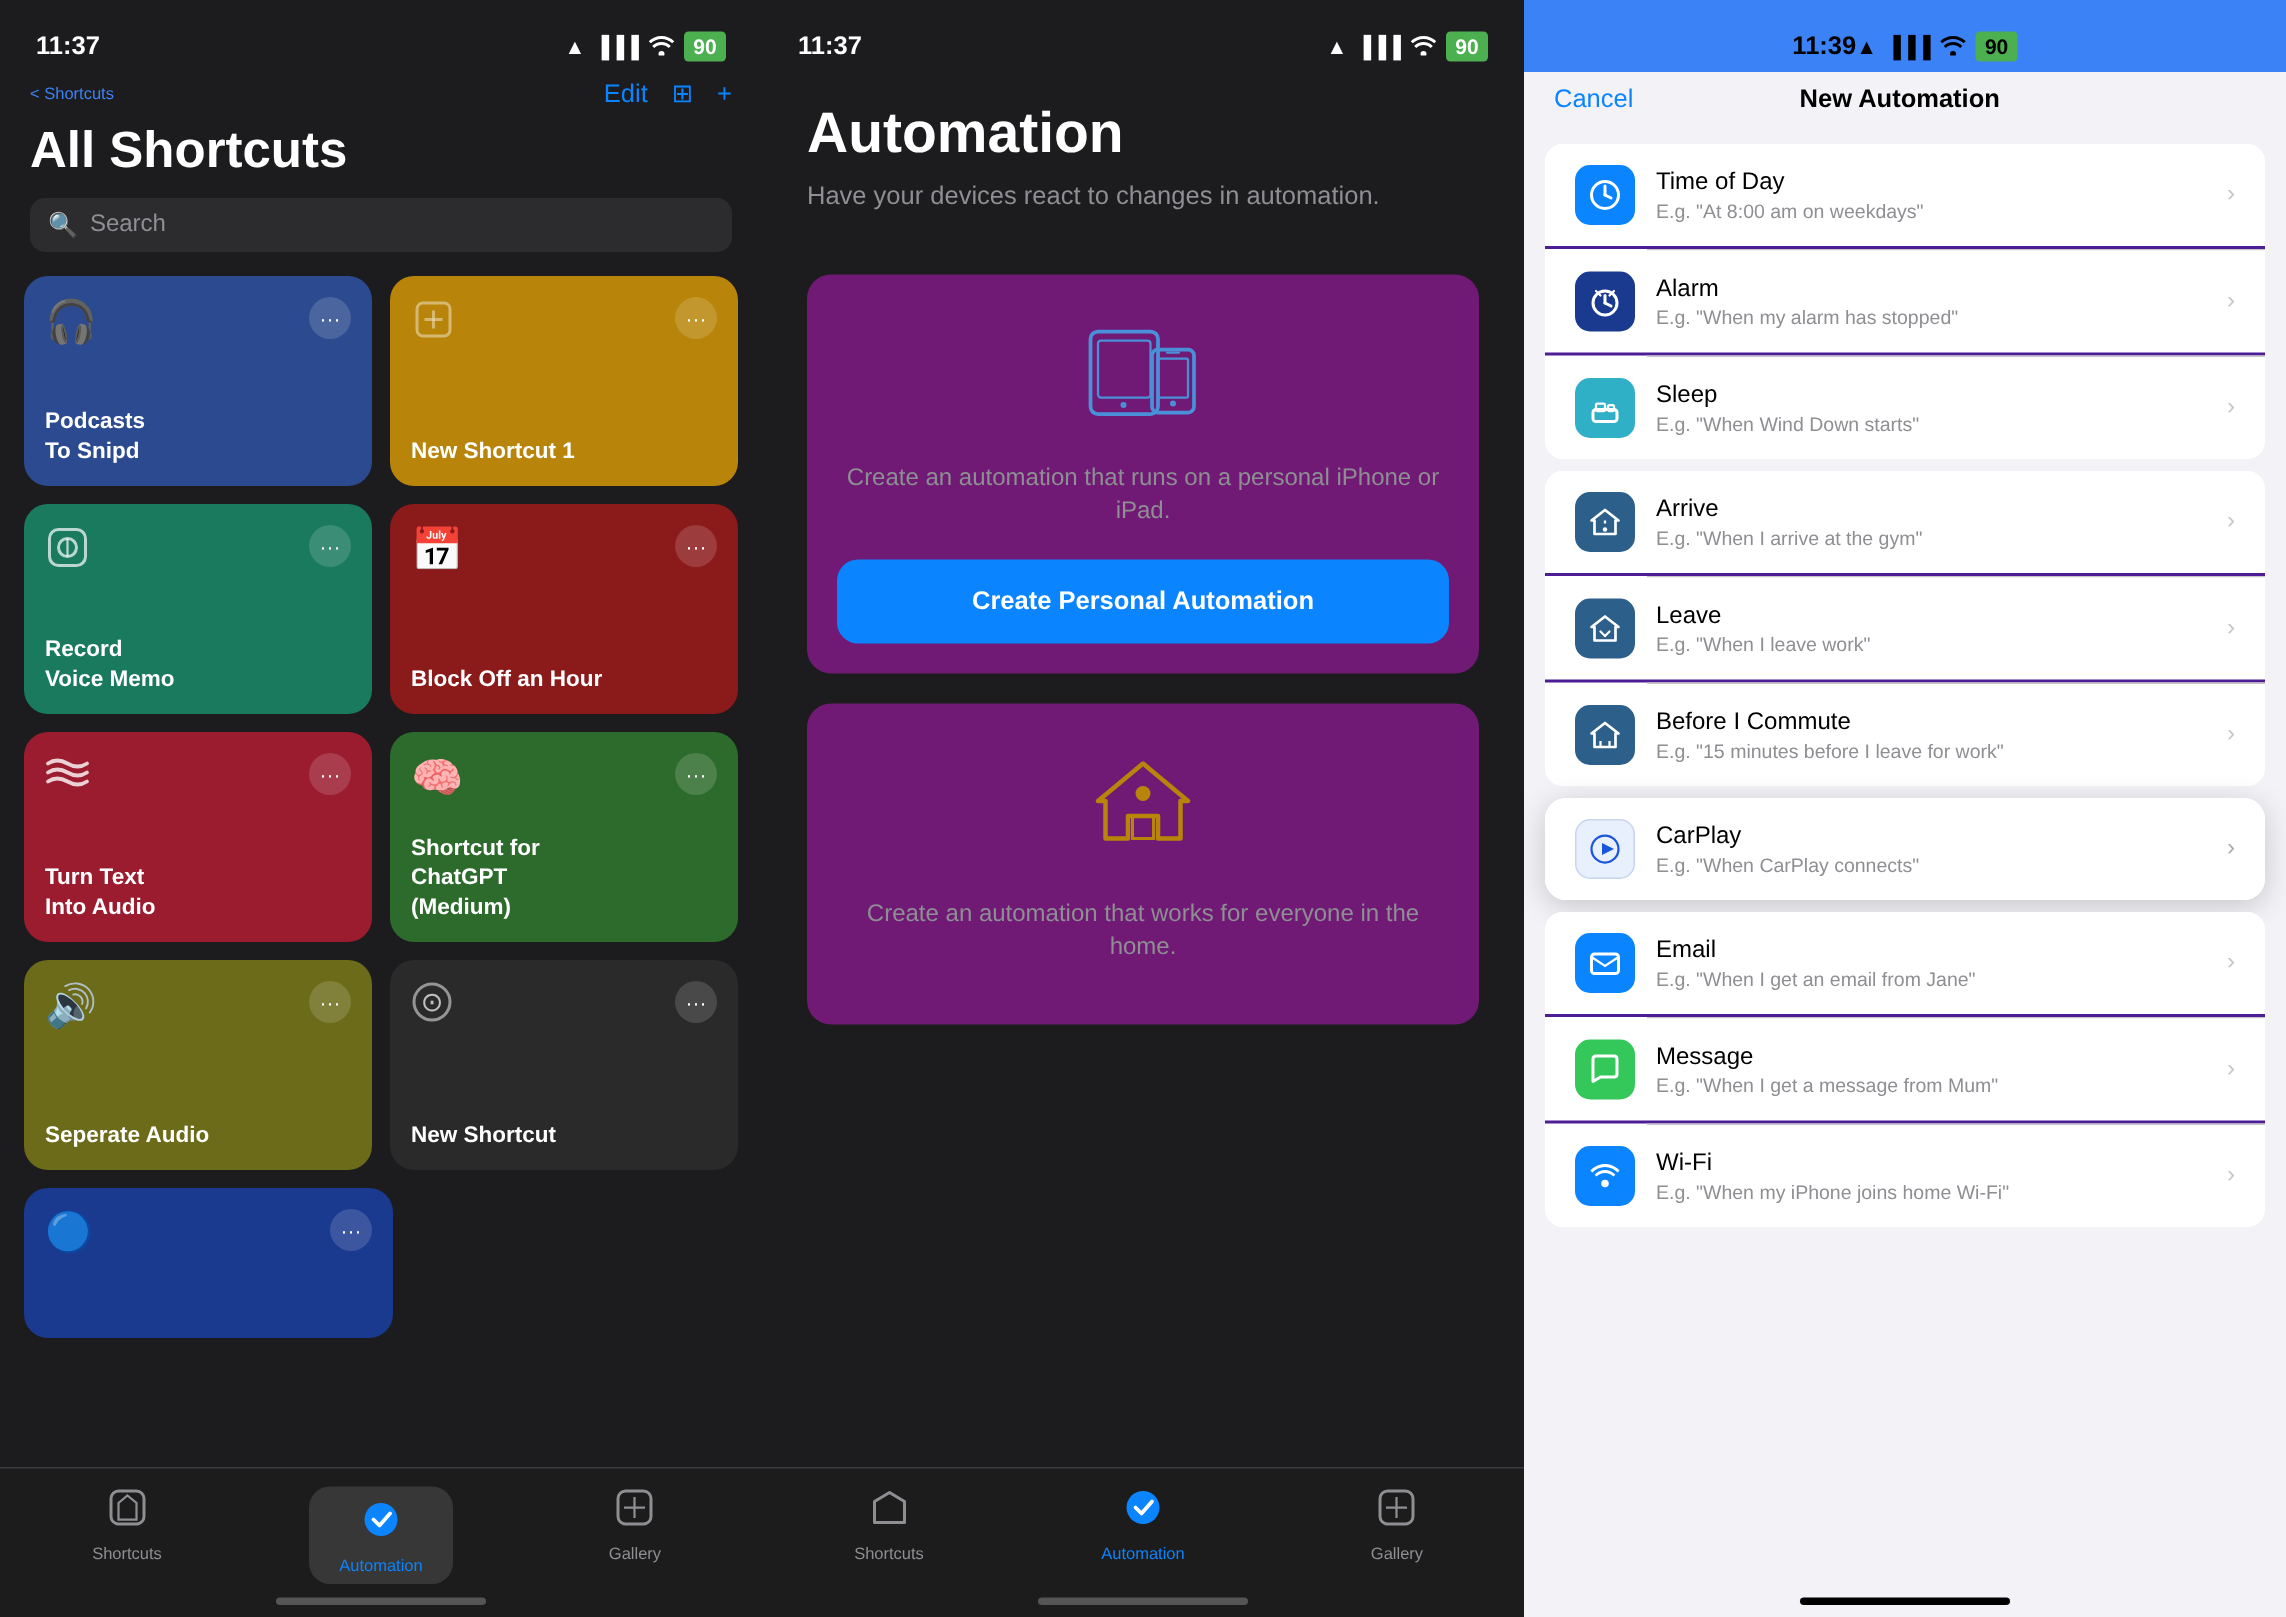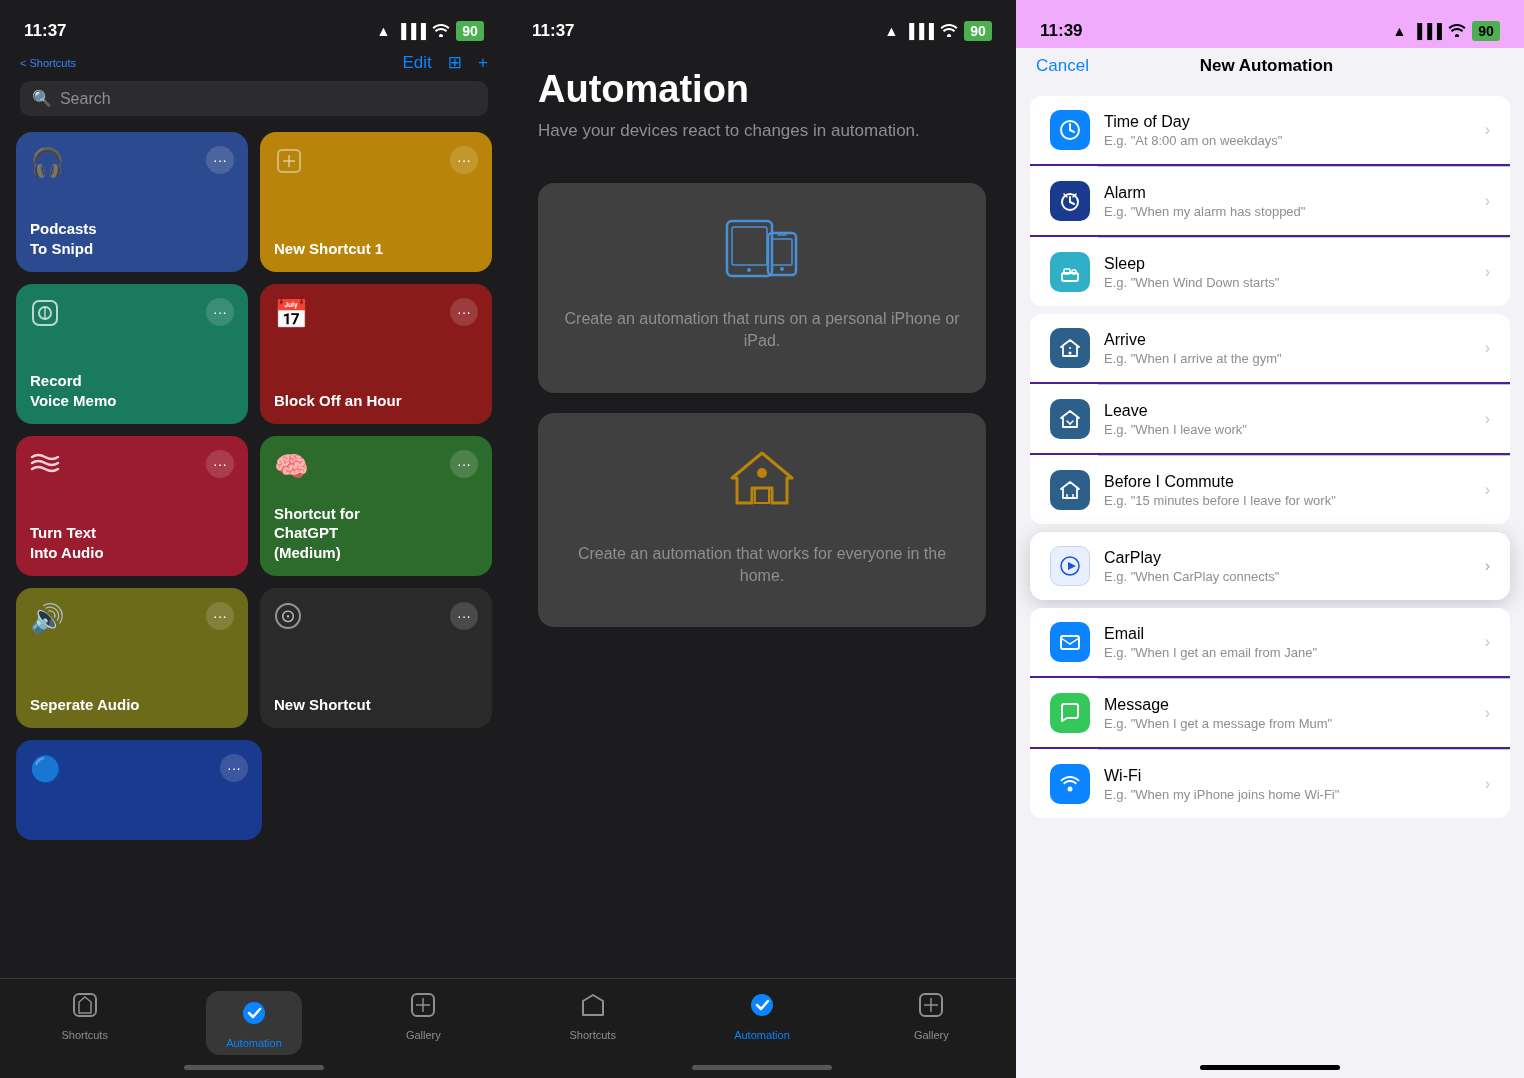--- a/index.html
+++ b/index.html
@@ -221,21 +221,21 @@
       margin-bottom: 8px;
     }
     .automation-subtitle {
       font-size: 17px;
       color: #8e8e93;
       line-height: 1.4;
       margin-bottom: 40px;
     }
 
     .automation-card {
-      background: #404040;
+      background: #701a75;
       border-radius: 16px;
       padding: 30px 20px 20px;
       margin-bottom: 20px;
       display: flex;
       flex-direction: column;
       align-items: center;
       text-align: center;
     }
     .automation-card .card-img {
       font-size: 60px;
@@ -268,21 +268,21 @@
       font-size: 17px;
       font-weight: 600;
       cursor: pointer;
     }
 
     
     .panel3 {
       background: #f2f2f7;
     }
 
-    .panel3 .status-bar { background: #f0abfc; }
+    .panel3 .status-bar { background: #3b82f6; justify-content: center; }
 
     .new-auto-nav {
       display: flex;
       justify-content: space-between;
       align-items: center;
       padding: 8px 20px 12px;
     }
     .new-auto-nav .cancel-btn {
       color: #0a84ff;
       font-size: 17px;
@@ -417,20 +417,21 @@
 
   <div class="nav-bar">
     <span class="nav-back">&lt; Shortcuts</span>
     <div class="nav-actions">
       <span>Edit</span>
       <span>⊞</span>
       <span>+</span>
     </div>
   </div>
 
+  <div class="page-title-large">All Shortcuts</div>
 
   <div class="search-bar">
     <span>🔍</span>
     <span style="color:#8e8e93">Search</span>
   </div>
 
   <div class="shortcuts-grid">
 
     <div class="shortcut-card bg-navy">
       <div class="card-top">
@@ -597,20 +598,21 @@
           <rect x="10" y="14" width="35" height="38" rx="2" fill="none" stroke="#4a90d9" stroke-width="1.5"></rect>
           <circle cx="27" cy="57" r="2" fill="#4a90d9"></circle>
 
           <rect x="46" y="20" width="28" height="42" rx="4" fill="none" stroke="#4a90d9" stroke-width="2.5"></rect>
           <rect x="50" y="26" width="20" height="26" rx="1" fill="none" stroke="#4a90d9" stroke-width="1.5"></rect>
           <circle cx="60" cy="56" r="2" fill="#4a90d9"></circle>
           <line x1="56" y1="22" x2="64" y2="22" stroke="#4a90d9" stroke-width="1.5" stroke-linecap="round"></line>
         </svg>
       </div>
       <div class="card-desc">Create an automation that runs on a personal iPhone or iPad.</div>
+      <button class="btn-create">Create Personal Automation</button>
     </div>
 
     <div class="automation-card">
       <div class="card-img">
         <svg width="70" height="70" viewBox="0 0 70 70">
           <polygon points="35,10 65,35 60,35 60,60 45,60 45,45 25,45 25,60 10,60 10,35 5,35" fill="none" stroke="#b8850a" stroke-width="3" stroke-linejoin="round"></polygon>
           <rect x="28" y="45" width="14" height="15" fill="none" stroke="#b8850a" stroke-width="2"></rect>
           <circle cx="35" cy="30" r="5" fill="#b8850a"></circle>
         </svg>
       </div>

